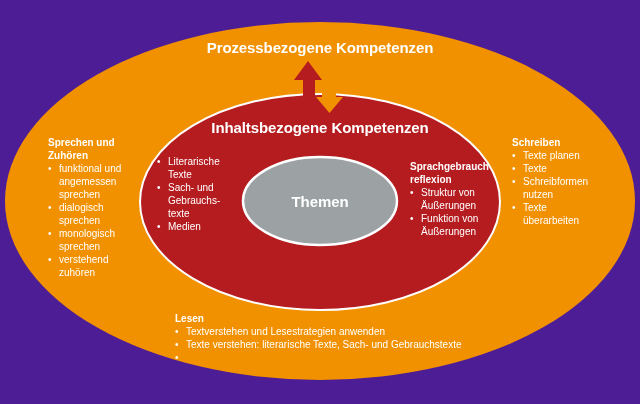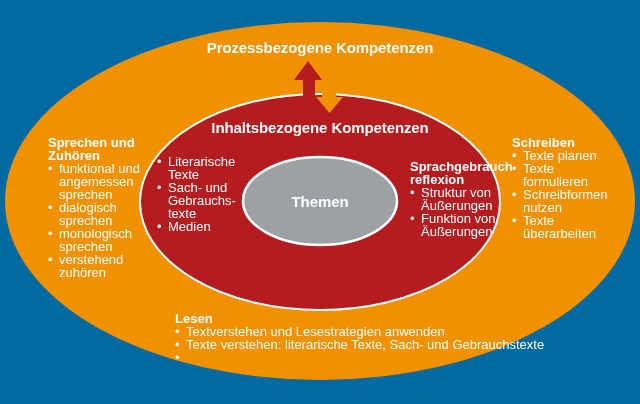--- a/index.html
+++ b/index.html
@@ -1,29 +1,29 @@
 <!DOCTYPE html>
 <html><head>
 <meta charset="utf-8">
 <style>
   html,body{margin:0;padding:0;background:#ffffff;}
   .stage{
-    position:relative;width:640px;height:404px;background:#0369a1;
+    position:relative;width:640px;height:404px;background:#4c1d95;
     font-family:"Liberation Sans",sans-serif;overflow:hidden;
   }
   .stage svg{position:absolute;left:0;top:0;}
   .big{
     position:absolute;color:#ffffff;font-weight:bold;font-size:15px;
     text-align:center;letter-spacing:-0.1px;white-space:nowrap;
   }
   .t-process{left:120px;top:39px;width:400px;}
   .t-content{left:140px;top:119px;width:360px;}
   .t-themen{left:244px;top:193px;width:152px;font-size:15px;}
   .tblock{
-    position:absolute;color:#ffffff;font-size:13px;line-height:13px;
+    position:absolute;color:#ffffff;font-size:10px;line-height:13px;
   }
   .tblock .hline{font-weight:bold;white-space:nowrap;}
   .tblock .line{display:flex;white-space:nowrap;}
   .tblock .b{flex:0 0 11px;width:11px;}
   .tblock .cont{padding-left:11px;white-space:nowrap;}
   .sec-sprechen{left:48px;top:136px;width:120px;}
   .sec-schreiben{left:512px;top:136px;width:118px;}
   .sec-medien{left:157px;top:155px;width:108px;}
   .sec-sprache{left:398px;top:160px;width:118px;margin-left:12px;}
   .sec-lesen{left:175px;top:312px;width:400px;}
@@ -74,21 +74,20 @@
   <div class="tblock sec-schreiben">
     <div class="hline">Schreiben</div>
     <div class="line">
         <span class="b">•</span>
         <span>Texte planen</span>
       </div>
     <div class="line">
         <span class="b">•</span>
         <span>Texte</span>
       </div>
-    <div class="cont">formulieren</div>
     <div class="line">
         <span class="b">•</span>
         <span>Schreibformen</span>
       </div>
     <div class="cont">nutzen</div>
     <div class="line">
         <span class="b">•</span>
         <span>Texte</span>
       </div>
     <div class="cont">überarbeiten</div>

